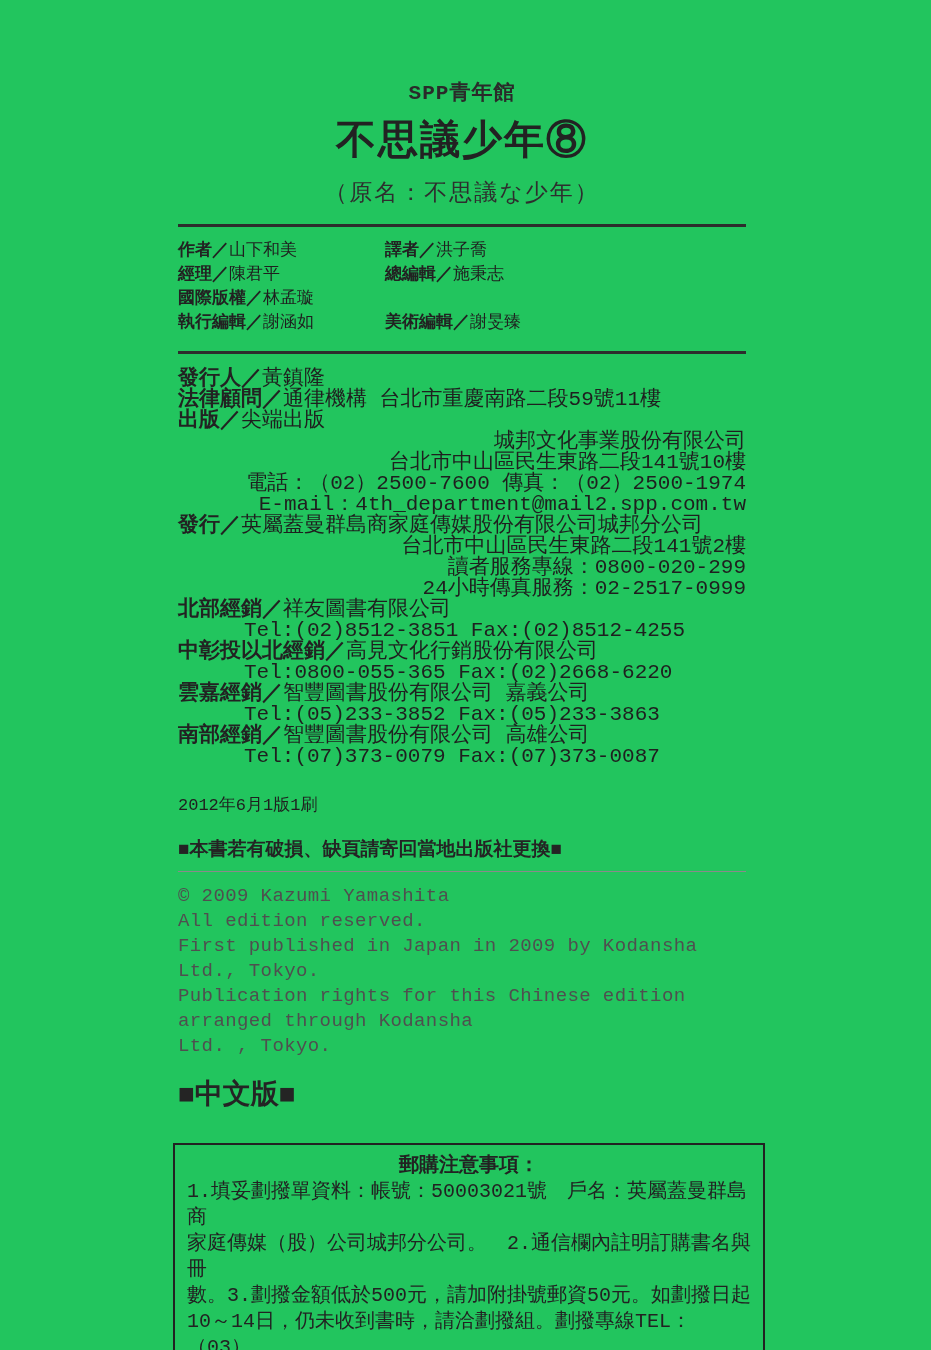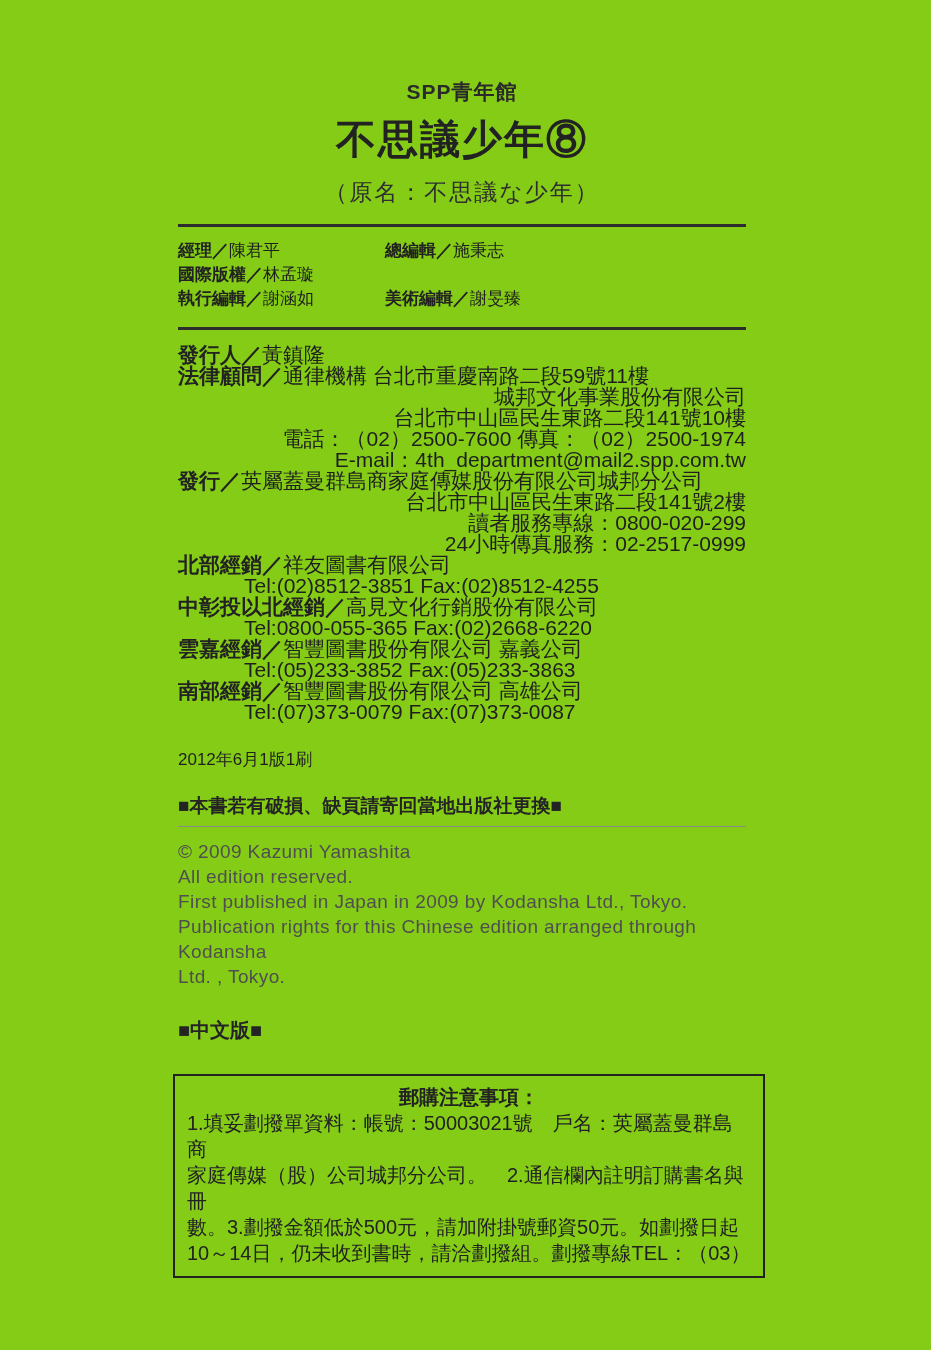--- a/index.html
+++ b/index.html
@@ -1,19 +1,19 @@
 <!DOCTYPE html>
 <html><head>
 <meta charset="utf-8">
 <style>
   * { margin:0; padding:0; box-sizing:border-box; }
   html,body { background:#ffffff; }
   .page {
-    position:relative; width:931px; height:1350px; background:#84cc16;
-    font-family:Liberation Sans, sans-serif; color:#1f1f1f; overflow:hidden;
+    position:relative; width:931px; height:1350px; background:#22c55e;
+    font-family:Liberation Mono, monospace; color:#1f1f1f; overflow:hidden;
   }
   .content { position:absolute; left:178px; top:0; width:568px; }
 
   
   .header { text-align:center; padding-top:78px; }
   .imprint { font-size:21px; font-weight:bold; letter-spacing:1px; color:#2a2a2a; }
   .book-title { font-size:40px; font-weight:bold; margin-top:6px; letter-spacing:2px; color:#222; }
   .original-title { font-size:23px; margin-top:10px; letter-spacing:2px; color:#2e2e2e; }
 
   .rule-thick { border:none; border-top:3px solid #2d2d2d; margin-top:16px; }
@@ -34,21 +34,21 @@
   .indent2 { padding-left:66px; }
 
   .edition { margin-top:26px; font-size:17px; }
 
   .rights { margin-top:22px; font-size:19px; font-weight:bold; color:#242424; }
   .rights div { line-height:25px; }
 
   .english { margin-top:12px; font-size:19px; color:#4f4f4f; letter-spacing:0.4px; }
   .english div { line-height:25px; }
 
-  .cn-mark { margin-top:28px; font-size:20px; font-weight:bold; color:#242424; }
+  .cn-mark { margin-top:16px; font-size:28px; font-weight:bold; color:#242424; }
 
   .mail-box {
     margin-top:30px; margin-left:-5px; width:592px;
     border:2px solid #222; padding:8px 12px 10px 12px;
     font-size:20px; color:#222;
   }
   .mail-box div { line-height:26px; }
   .mail-title { font-weight:bold;text-align:center; }
 </style>
 </head>
@@ -59,20 +59,28 @@
 
     <div class="header">
       <div class="imprint">SPP青年館</div>
       <div class="book-title">不思議少年⑧</div>
       <div class="original-title">（原名：不思議な少年）</div>
     </div>
 
     <hr class="rule-thick">
 
     <div class="credits">
+      <div class="credits-row">
+        <div class="credits-cell-left">
+          <span class="lbl">作者／</span><span>山下和美</span>
+        </div>
+        <div class="credits-cell-right">
+          <span class="lbl">譯者／</span><span>洪子喬</span>
+        </div>
+      </div>
       <div class="credits-row">
         <div class="credits-cell-left">
           <span class="lbl">經理／</span><span>陳君平</span>
         </div>
         <div class="credits-cell-right">
           <span class="lbl">總編輯／</span><span>施秉志</span>
         </div>
       </div>
       <div class="credits-row">
         <div class="credits-cell-left">
@@ -90,20 +98,21 @@
           <span class="lbl">美術編輯／</span><span>謝旻臻</span>
         </div>
       </div>
     </div>
 
     <hr class="rule-thick">
 
     <div class="publisher">
       <div class="pub-line indent0"><span class="lbl">發行人／</span><span>黃鎮隆</span></div>
       <div class="pub-line indent0"><span class="lbl">法律顧問／</span><span>通律機構  台北市重慶南路二段59號11樓</span></div>
+      <div class="pub-line indent0"><span class="lbl">出版／</span><span>尖端出版</span></div>
       <div class="pub-line indent1"><span>城邦文化事業股份有限公司</span></div>
       <div class="pub-line indent1"><span>台北市中山區民生東路二段141號10樓</span></div>
       <div class="pub-line indent1"><span>電話：（02）2500-7600 傳真：（02）2500-1974</span></div>
       <div class="pub-line indent1"><span>E-mail：4th_department@mail2.spp.com.tw</span></div>
       <div class="pub-line indent0"><span class="lbl">發行／</span><span>英屬蓋曼群島商家庭傳媒股份有限公司城邦分公司</span></div>
       <div class="pub-line indent1"><span>台北市中山區民生東路二段141號2樓</span></div>
       <div class="pub-line indent1"><span>讀者服務專線：0800-020-299</span></div>
       <div class="pub-line indent1"><span>24小時傳真服務：02-2517-0999</span></div>
       <div class="pub-line indent0"><span class="lbl">北部經銷／</span><span>祥友圖書有限公司</span></div>
       <div class="pub-line indent2"><span>Tel:(02)8512-3851 Fax:(02)8512-4255</span></div>

